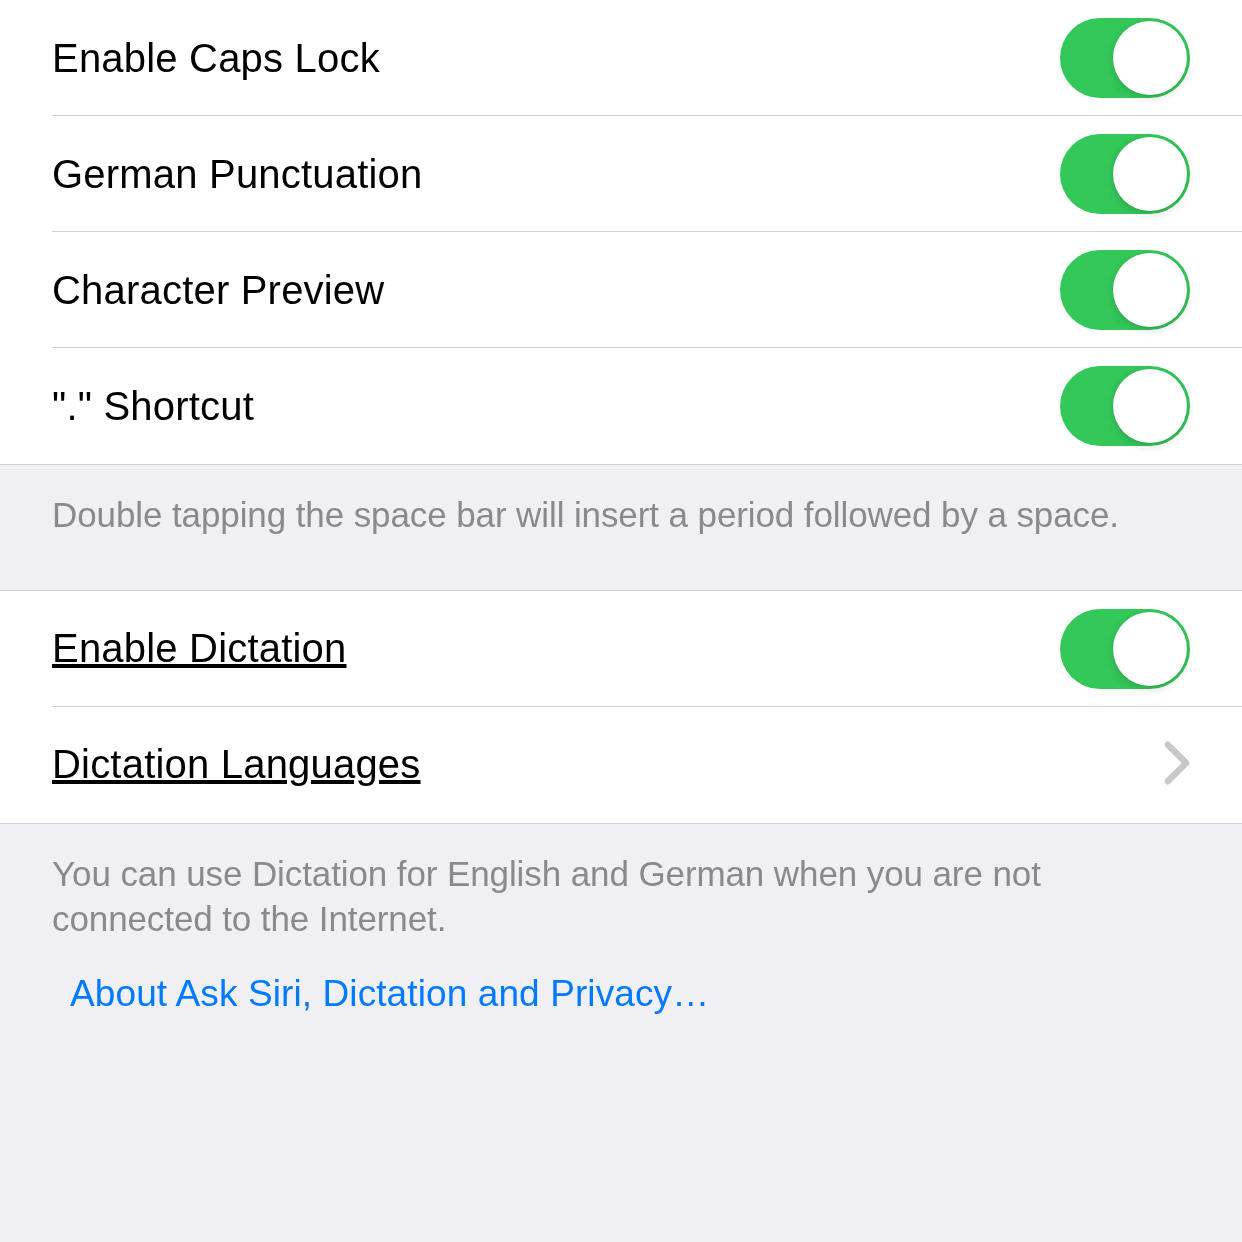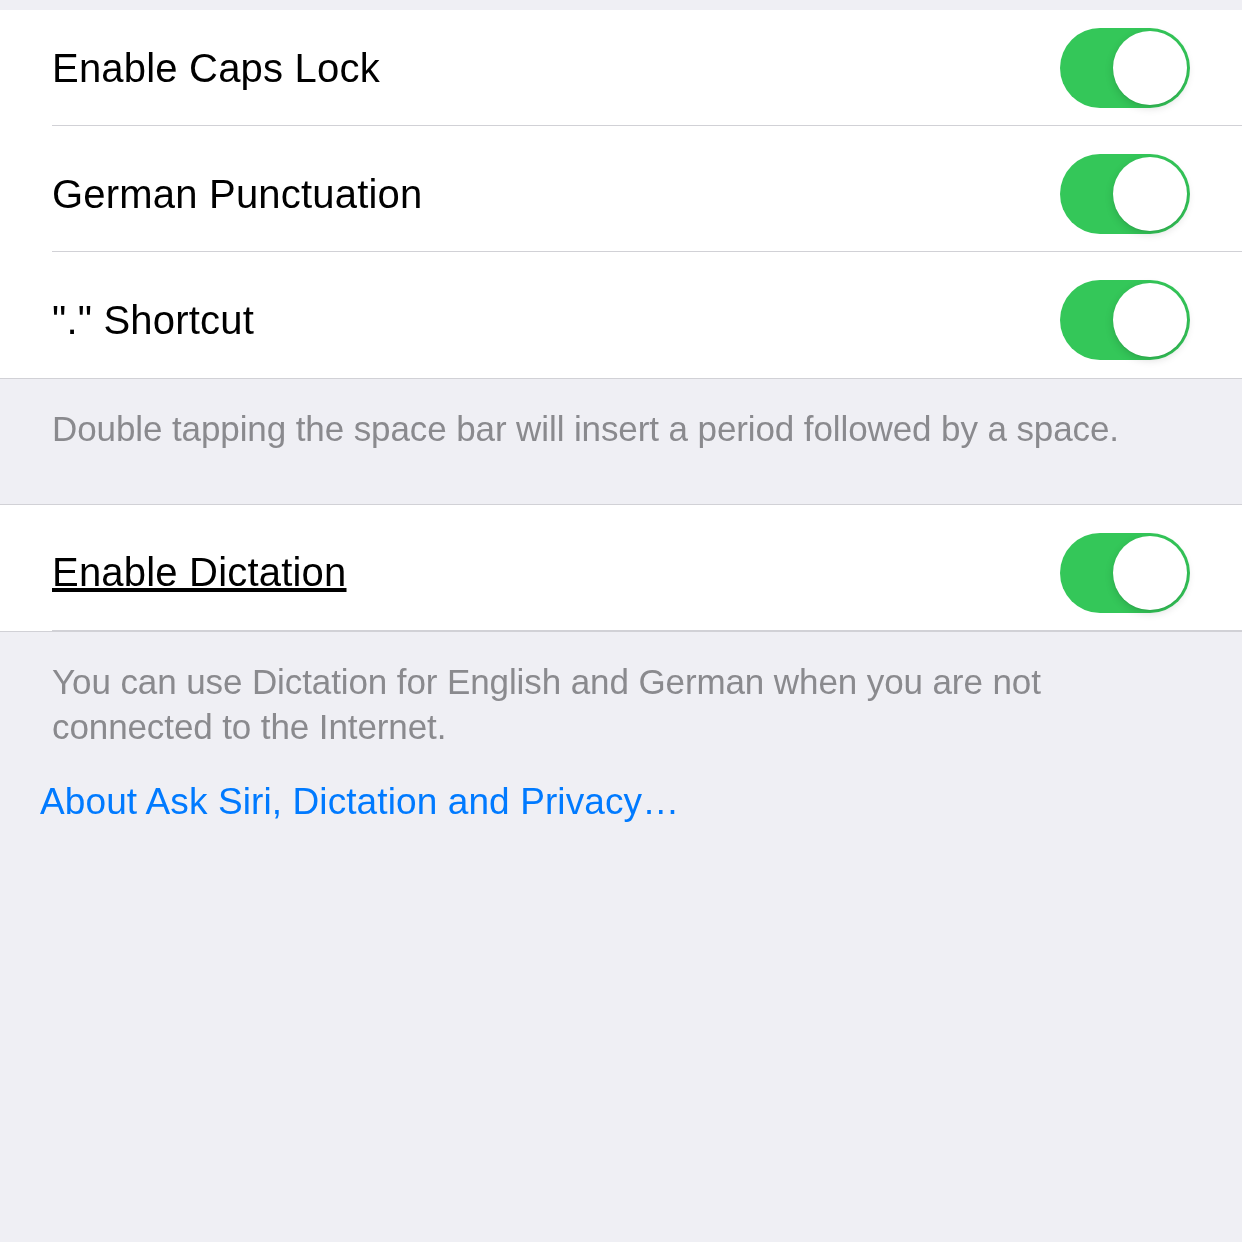--- a/index.html
+++ b/index.html
@@ -18,21 +18,20 @@
     .section {
       background: #fff;
     }
     .row {
       display: flex;
       align-items: center;
       justify-content: space-between;
       padding: 0 52px 0 52px;
       min-height: 116px;
       position: relative;
-      margin-top: 10px;
     }
     .row-divider {
       position: absolute;
       left: 52px;
       right: 0;
       bottom: 0;
       height: 1px;
       background: #d1d1d6;
     }
     .row-label {
@@ -66,21 +65,21 @@
       padding: 28px 52px 0 52px;
       font-size: 35px;
       line-height: 1.28;
       color: #8a8a8e;
       letter-spacing: -0.1px;
     }
     .footer-block {
       padding-bottom: 52px;
     }
     .footer-link {
-      padding: 32px 52px 0 40px;
+      padding: 32px 52px 0 70px;
       font-size: 37px;
       color: #007aff;
       letter-spacing: 0.1px;
     }
     .chevron {
       color: #c7c7cc;
       flex-shrink: 0;
     }
     .section-top-border {
       border-top: 1px solid #d1d1d6;
@@ -102,35 +101,50 @@
     <div class="row-divider"></div>
   </div>
   <div class="row">
     <span class="row-label">German Punctuation</span>
     <div class="toggle on">
         <div class="toggle-knob"></div>
       </div>
     <div class="row-divider"></div>
   </div>
   <div class="row">
+    <span class="row-label">Character Preview</span>
+    <div class="toggle on">
+        <div class="toggle-knob"></div>
+      </div>
+    <div class="row-divider"></div>
+  </div>
+  <div class="row">
     <span class="row-label">"." Shortcut</span>
     <div class="toggle on">
         <div class="toggle-knob"></div>
       </div>
   </div>
 </div>
 <div class="footer-block">
   <div class="footer-text">Double tapping the space bar will insert a period followed by a space.</div>
 </div>
 
 <div class="section section-top-border section-bottom-border">
   <div class="row">
     <span class="row-label">Enable Dictation</span>
     <div class="toggle on">
         <div class="toggle-knob"></div>
       </div>
     <div class="row-divider"></div>
   </div>
+  <div class="row">
+    <span class="row-label">Dictation Languages</span>
+    <span class="chevron">
+      <svg width="26" height="44" viewBox="0 0 14 24" fill="none">
+        <path d="M2 2 L12 12 L2 22" stroke="#c7c7cc" stroke-width="3.5" stroke-linecap="round" stroke-linejoin="round"></path>
+      </svg>
+    </span>
+  </div>
 </div>
 <div class="footer-block">
   <div class="footer-text">You can use Dictation for English and German when you are not connected to the Internet.</div>
   <div class="footer-link">About Ask Siri, Dictation and Privacy…</div>
 </div>
 
 </body></html>

